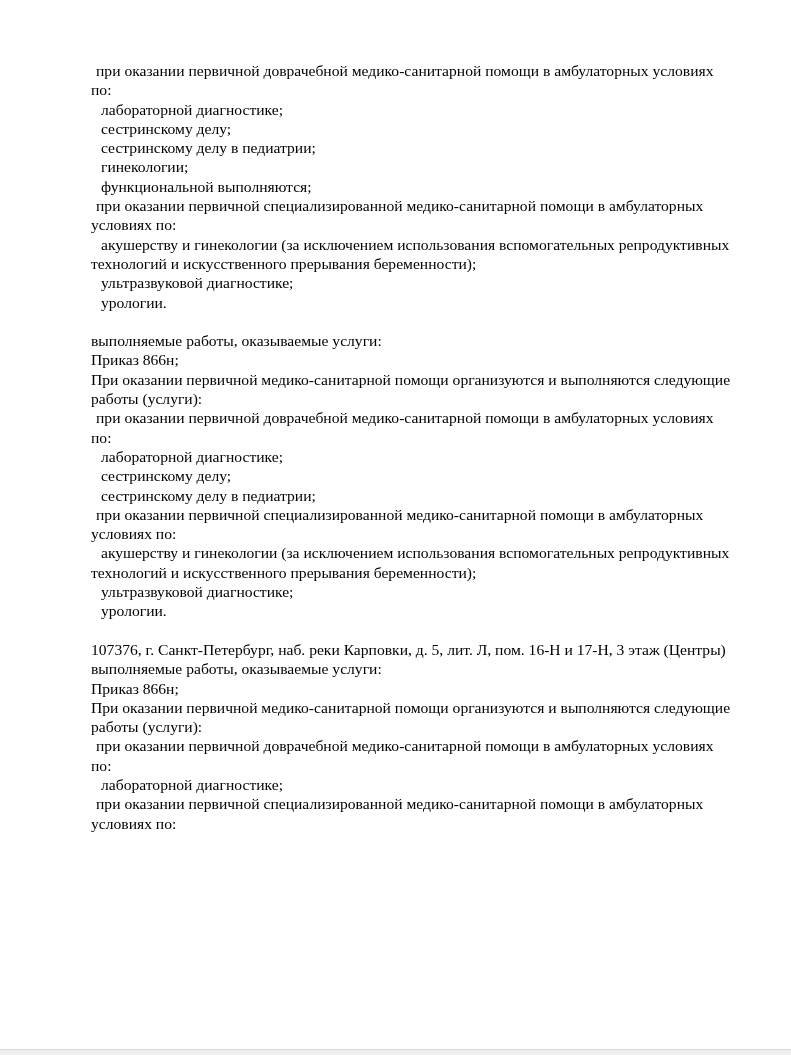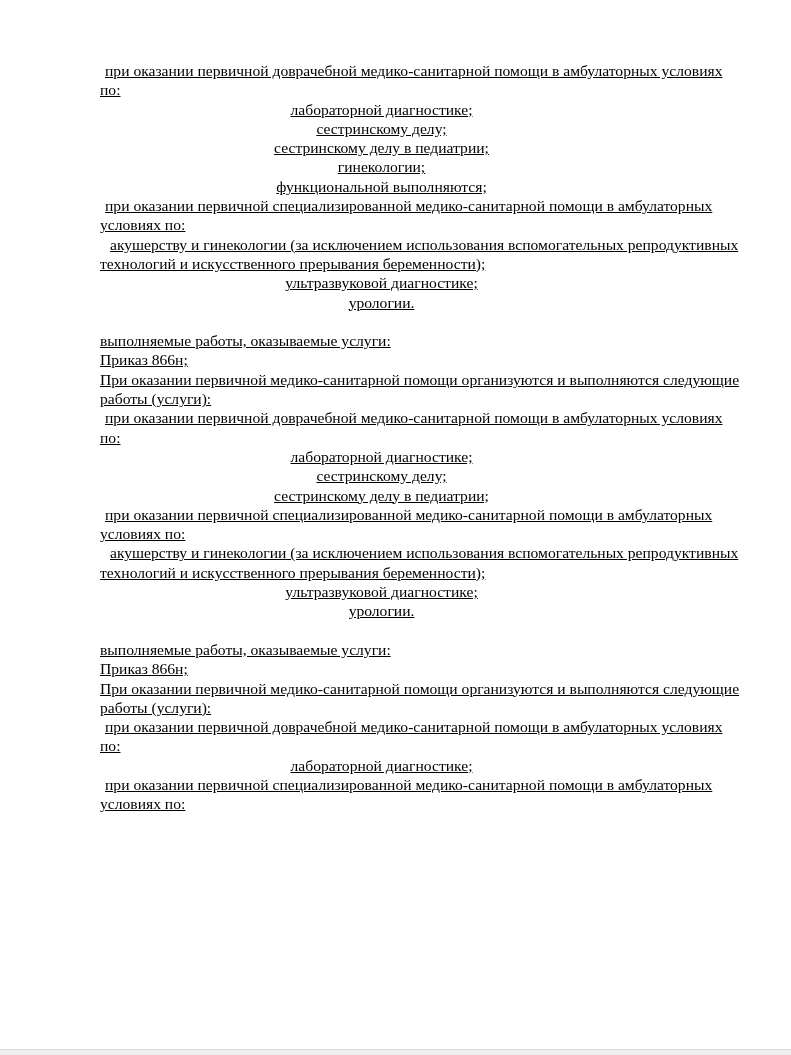--- a/index.html
+++ b/index.html
@@ -11,38 +11,37 @@
     width: 791px;
     height: 1055px;
     position: relative;
     overflow: hidden;
     font-family: "Liberation Serif", "DejaVu Serif", serif;
     color: #000000;
   }
   .page {
     position: absolute;
     top: 0;
-    left: 17px;
+    left: 8px;
     width: 676px;
     padding: 61px 40px 0 83px;
     box-sizing: border-box;
     font-size: 15.6px;
     line-height: 19.3px;
-    text-decoration: underline;
   }
   .section {
     margin: 0 0 19.3px 0;
   }
   .line {
     white-space: pre;
     height: 19.3px;
   }
   .indent-0 { padding-left: 0; }
   .indent-1 { padding-left: 5px; }
-  .indent-2 { padding-left: 10px; text-align: center; }
+  .indent-2 { padding-left: 10px; }
   .scrollbar-track {
     position: absolute;
     left: 0;
     bottom: 0;
     width: 791px;
     height: 5px;
     background: #efefef;
     border-top: 1px solid #d9d9d9;
     box-sizing: content-box;
   }
@@ -78,20 +77,21 @@
         <div class="line indent-2">сестринскому делу;</div>
         <div class="line indent-2">сестринскому делу в педиатрии;</div>
         <div class="line indent-1">при оказании первичной специализированной медико-санитарной помощи в амбулаторных</div>
         <div class="line indent-0">условиях по:</div>
         <div class="line indent-2">акушерству и гинекологии (за исключением использования вспомогательных репродуктивных</div>
         <div class="line indent-0">технологий и искусственного прерывания беременности);</div>
         <div class="line indent-2">ультразвуковой диагностике;</div>
         <div class="line indent-2">урологии.</div>
       </div>
       <div class="section">
+        <div class="line indent-0">107376, г. Санкт-Петербург, наб. реки Карповки, д. 5, лит. Л, пом. 16-Н и 17-Н, 3 этаж (Центры)</div>
         <div class="line indent-0">выполняемые работы, оказываемые услуги:</div>
         <div class="line indent-0">Приказ 866н;</div>
         <div class="line indent-0">При оказании первичной медико-санитарной помощи организуются и выполняются следующие</div>
         <div class="line indent-0">работы (услуги):</div>
         <div class="line indent-1">при оказании первичной доврачебной медико-санитарной помощи в амбулаторных условиях</div>
         <div class="line indent-0">по:</div>
         <div class="line indent-2">лабораторной диагностике;</div>
         <div class="line indent-1">при оказании первичной специализированной медико-санитарной помощи в амбулаторных</div>
         <div class="line indent-0">условиях по:</div>
       </div>

